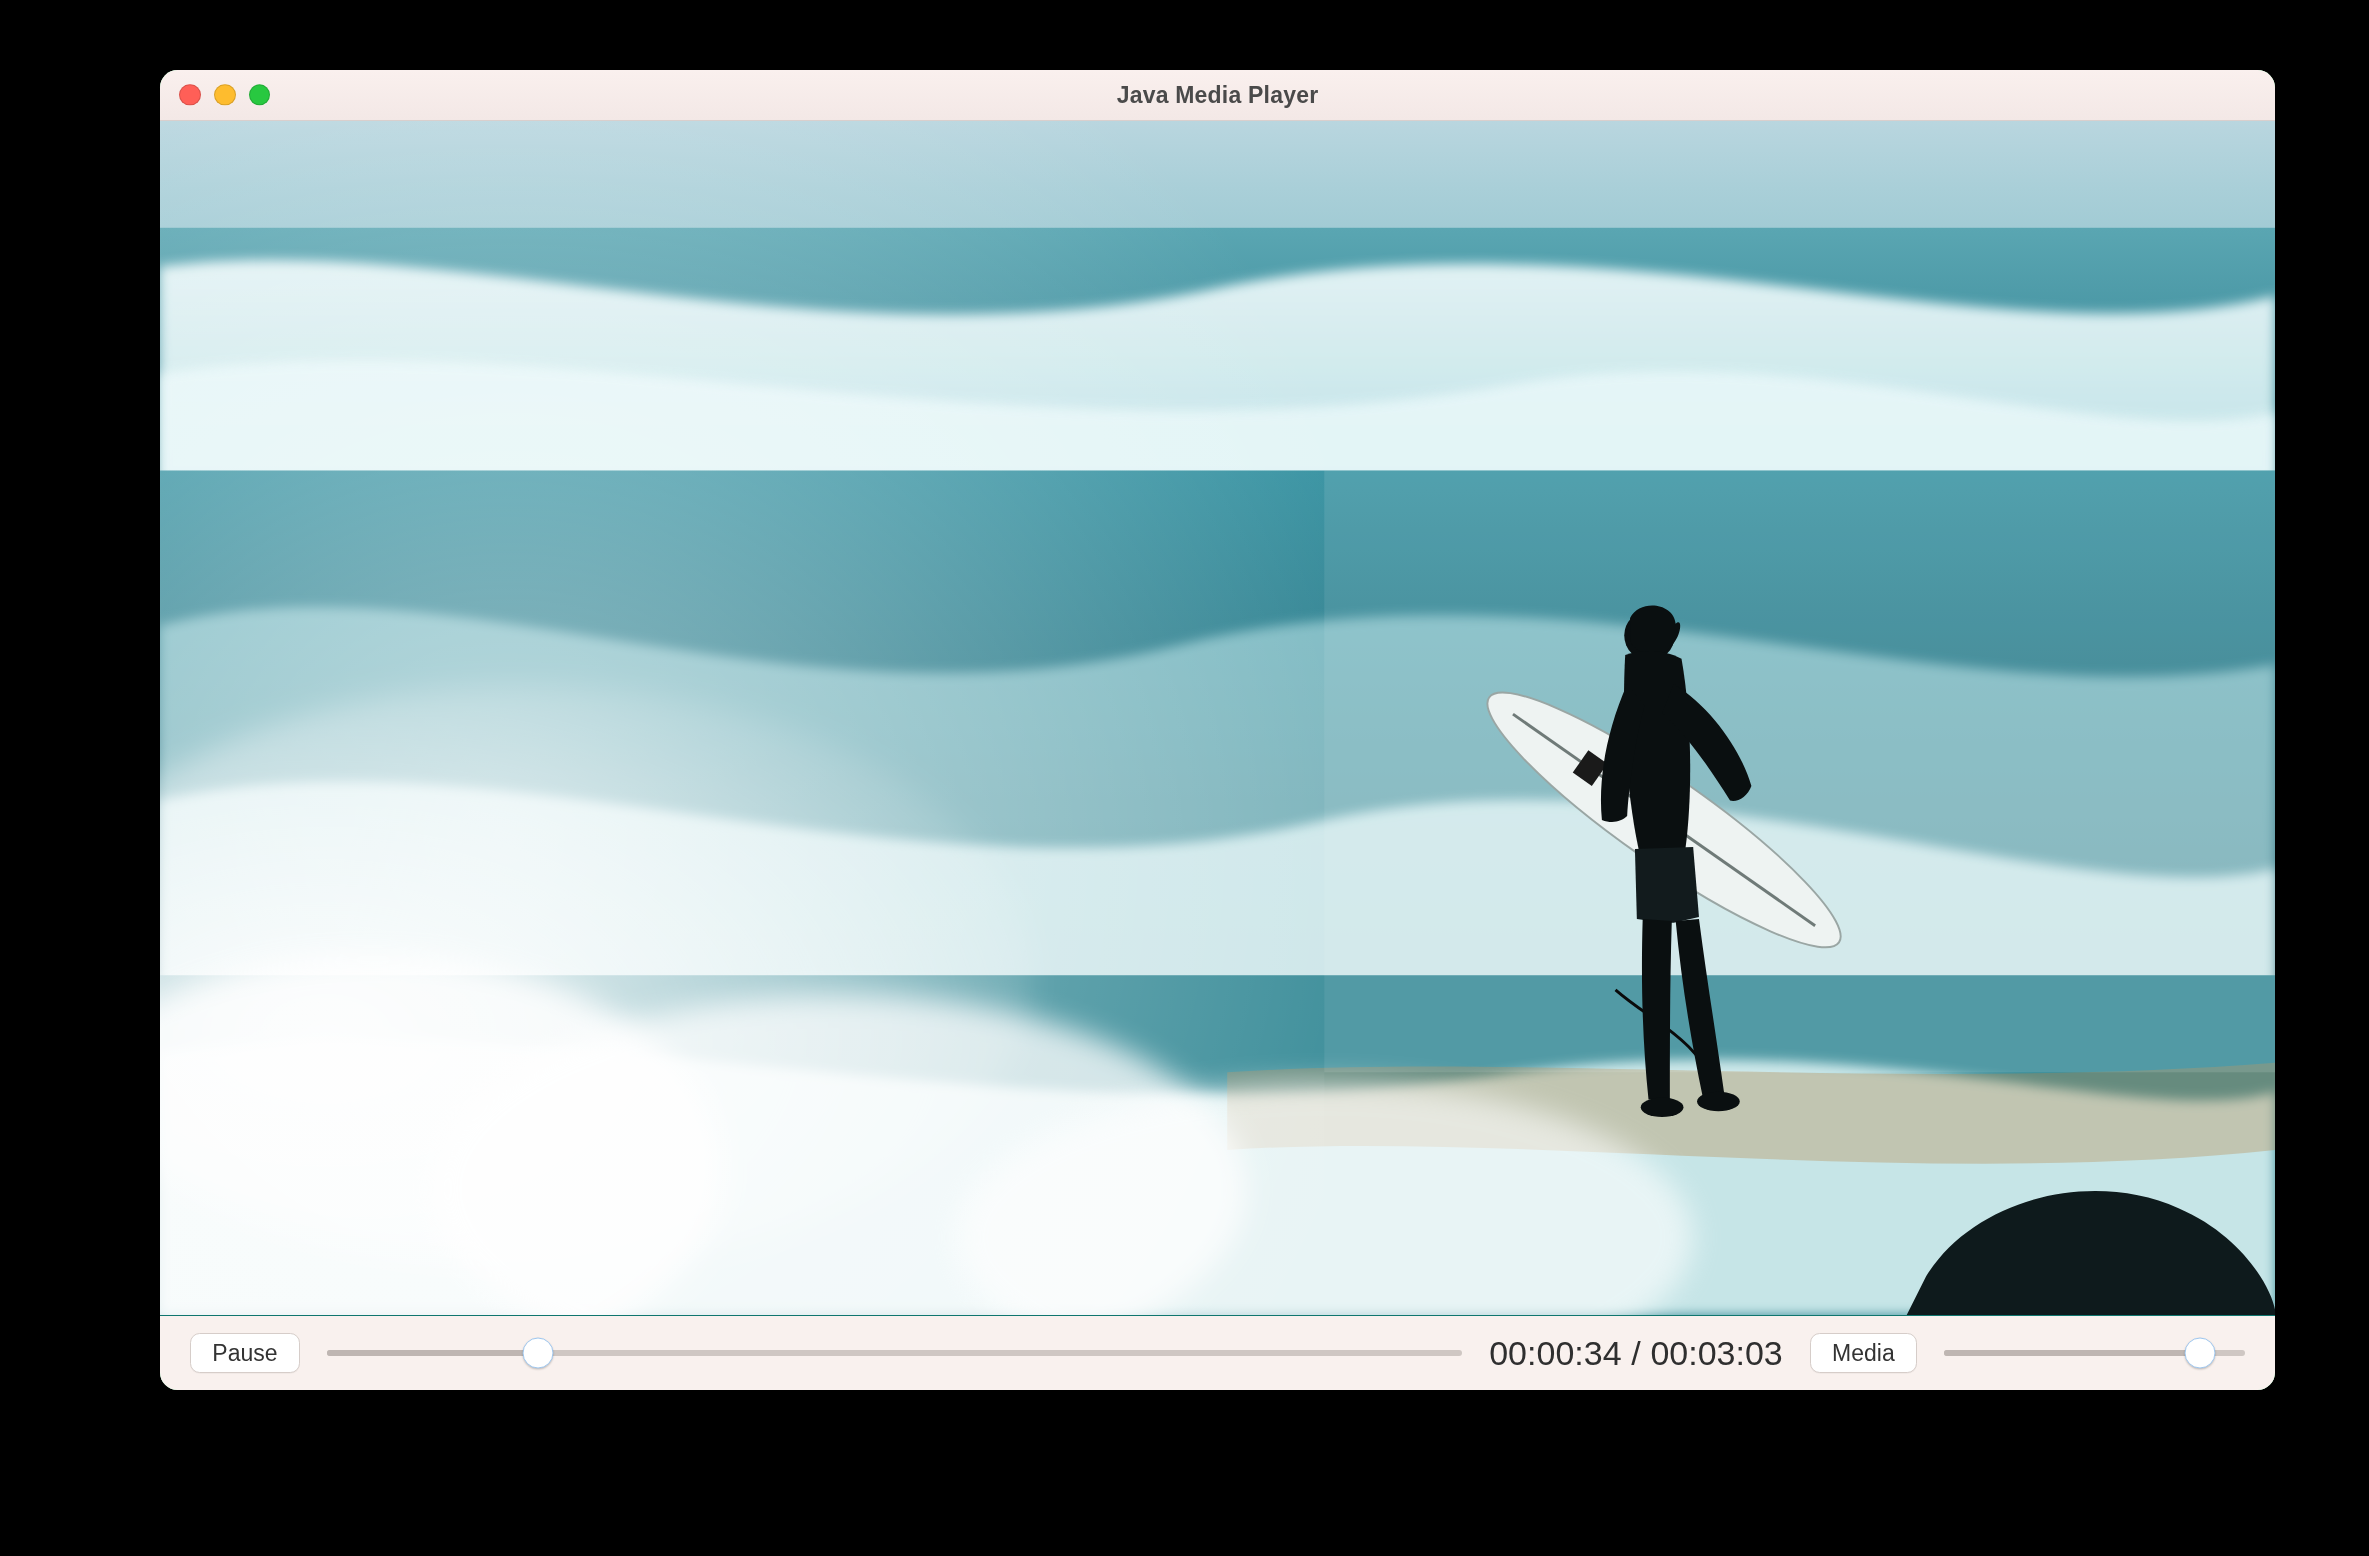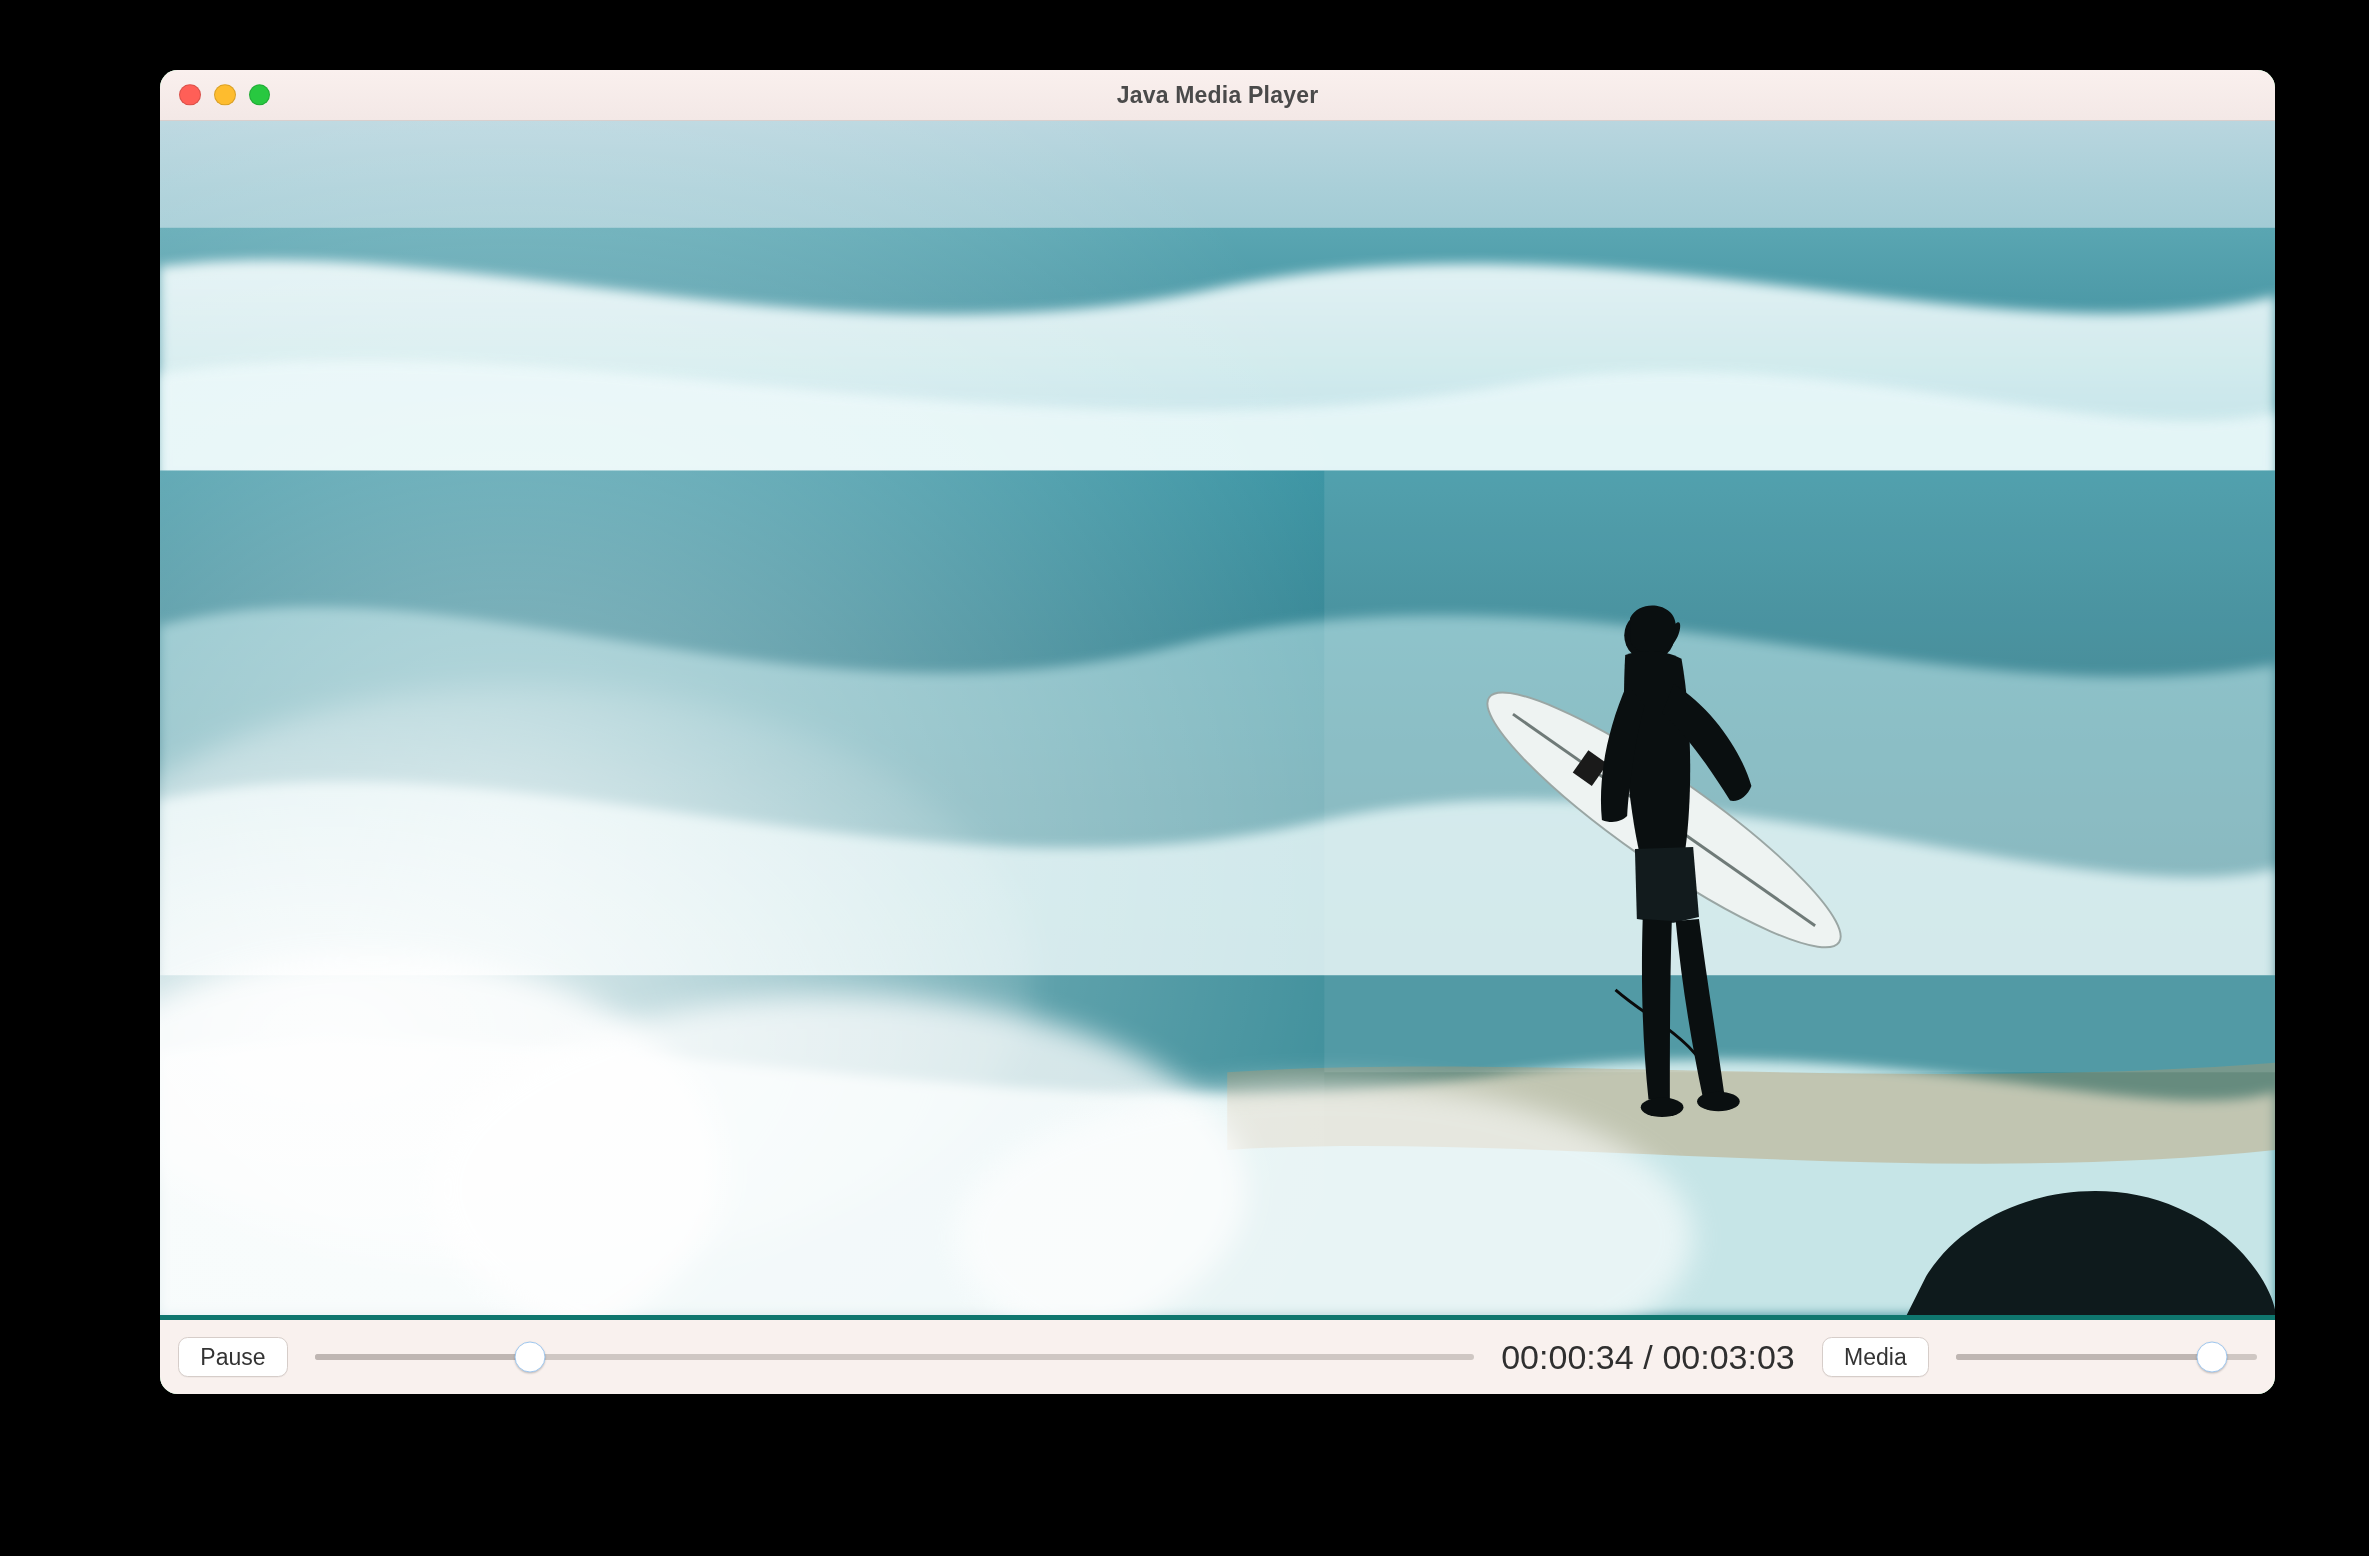--- a/index.html
+++ b/index.html
@@ -63,24 +63,24 @@
     position: relative;
     height: 1194px;
     overflow: hidden;
   }
   .video svg { position:absolute; inset:0; width:100%; height:100%; display:block; }
 
   .controls {
     height: 74px;
     display: flex;
     align-items: center;
-    padding: 0 18px;
+    padding: 0 30px;
     gap: 27px;
     background: #f9f1ee;
-    border-top: 5px solid #0f766e;
+    border-top: 1px solid #0f766e;
   }
   .btn {
     background: #fff;
     border: 1px solid #d6cdc9;
     border-radius: 9.7px;
     padding: 7.8px 21.3px;
     font-size: 23px;
     color: #333;
     line-height: 1;
     box-shadow: 0 1px 0 rgba(0,0,0,.03);

